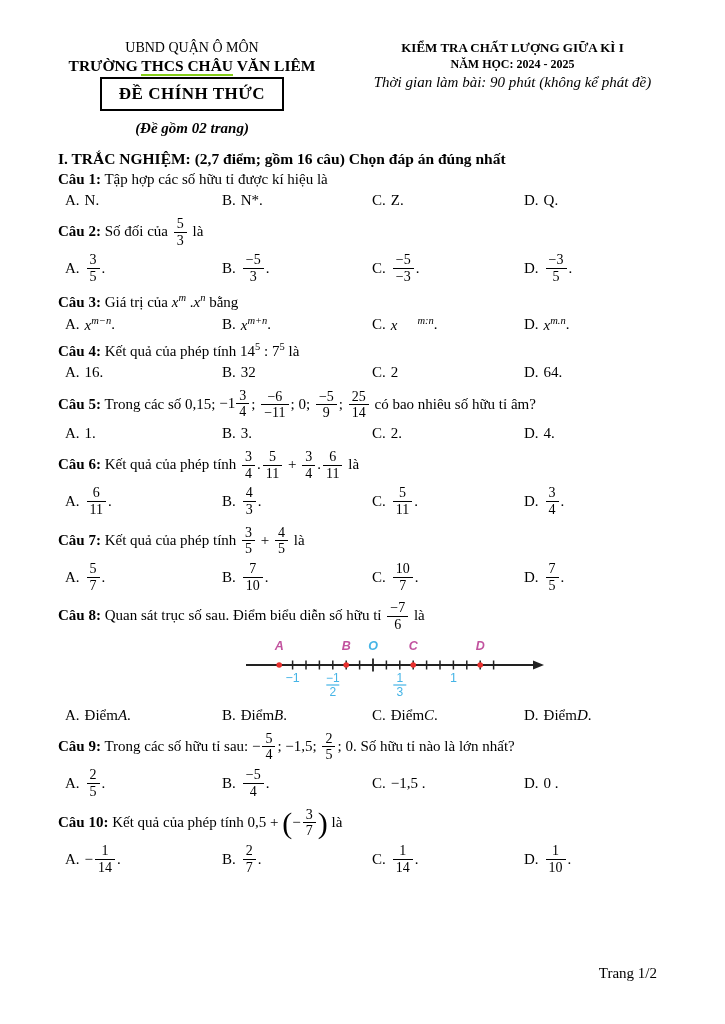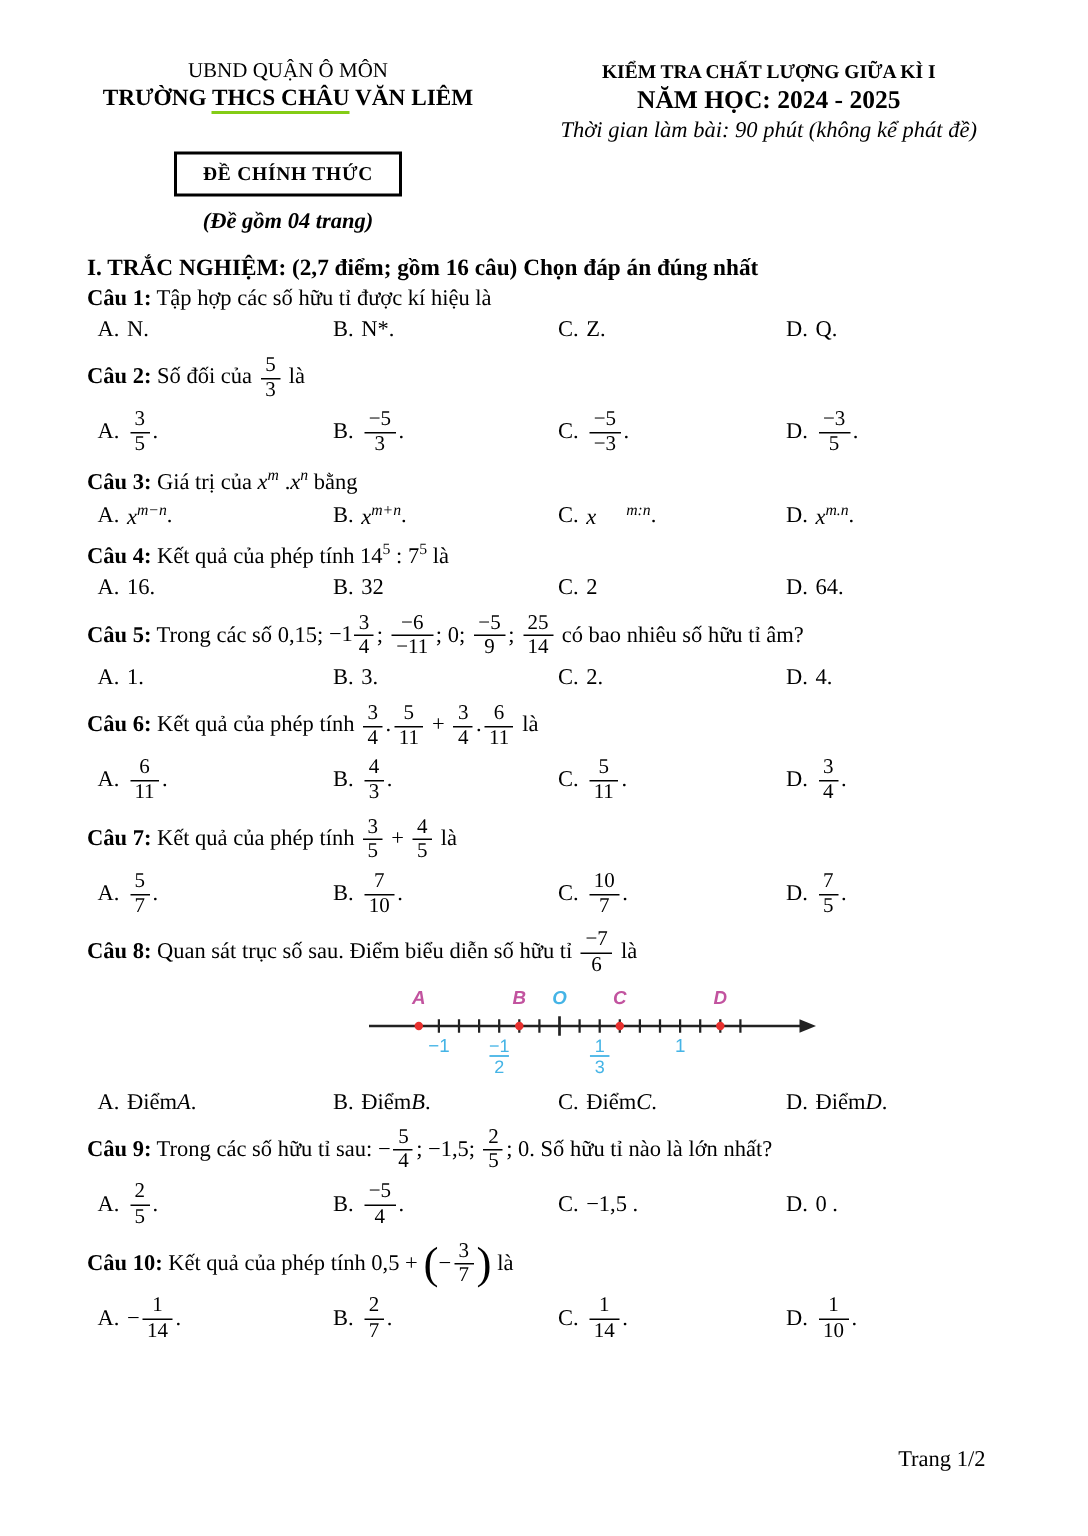--- a/index.html
+++ b/index.html
@@ -8,25 +8,25 @@
     font-family:"Liberation Serif",serif;font-size:15px;
     position:relative;overflow:hidden;
   }
   .page{padding:40px 30px 0 58px;}
   
   .header{display:flex;align-items:flex-start;}
   .h-left{width:268px;text-align:center;flex-shrink:0;}
   .h-left .hl1{font-weight:normal;font-size:14px;}
   .h-left .hl2{font-weight:bold;font-size:15.5px;margin-top:1px;}
   .uline{border-bottom:2px solid #84cc16;}
-  .stamp-box{display:inline-block;border:2px solid #000;padding:5px 17px;font-weight:bold;font-size:13px;margin-top:26px;letter-spacing:.5px;}
+  .stamp-box{display:inline-block;border:2px solid #000;padding:5px 17px;font-weight:bold;font-size:17px;margin-top:2px;letter-spacing:.5px;}
   .doc-note{font-weight:bold;font-style:italic;font-size:15px;margin-top:9px;}
   .h-right{flex:1;text-align:center;padding-left:4px;}
   .h-right .hr1{font-weight:bold;font-size:13px;}
-  .h-right .hr2,.h-right .hr3{font-weight:bold;font-size:17px;margin-top:1px;}
+  .h-right .hr2,.h-right .hr3{font-weight:bold;font-size:12px;margin-top:1px;}
   .h-right .hr4{font-style:italic;font-size:15px;margin-top:2px;}
   
   .section-title{font-weight:bold;font-size:15.5px;margin:13px 0 3px;}
   
   .question{margin-bottom:5px;}
   .stem{margin:3px 0 2px;}
   .qlabel{font-weight:bold;}
   .answers{display:flex;align-items:center;padding-left:7px;margin:4px 0 7px;}
   .opt{display:flex;align-items:center;}
   .opt1{width:157px;}
@@ -49,21 +49,21 @@
 </head>
 <body>
 
 <div class="page">
 
   <div class="header">
     <div class="h-left">
       <div class="hl1">UBND QUẬN Ô MÔN</div>
       <div class="hl2"><span>TRƯỜNG </span><span class="uline">THCS CHÂU</span><span> VĂN LIÊM</span></div>
       <div class="stamp-box">ĐỀ CHÍNH THỨC</div>
-      <div class="doc-note">(Đề gồm 04 trang)</div>
+      <div class="doc-note">(Đề gồm 02 trang)</div>
     </div>
     <div class="h-right">
       <div class="hr1">KIỂM TRA CHẤT LƯỢNG GIỮA KÌ I</div>
       <div class="hr2">NĂM HỌC: 2024 - 2025</div>
       <div class="hr4">Thời gian làm bài: 90 phút  (không kể phát đề)</div>
     </div>
   </div>
 
   <div class="section-title">I. TRẮC NGHIỆM: (2,7 điểm; gồm 16 câu) Chọn đáp án đúng nhất</div>
 

